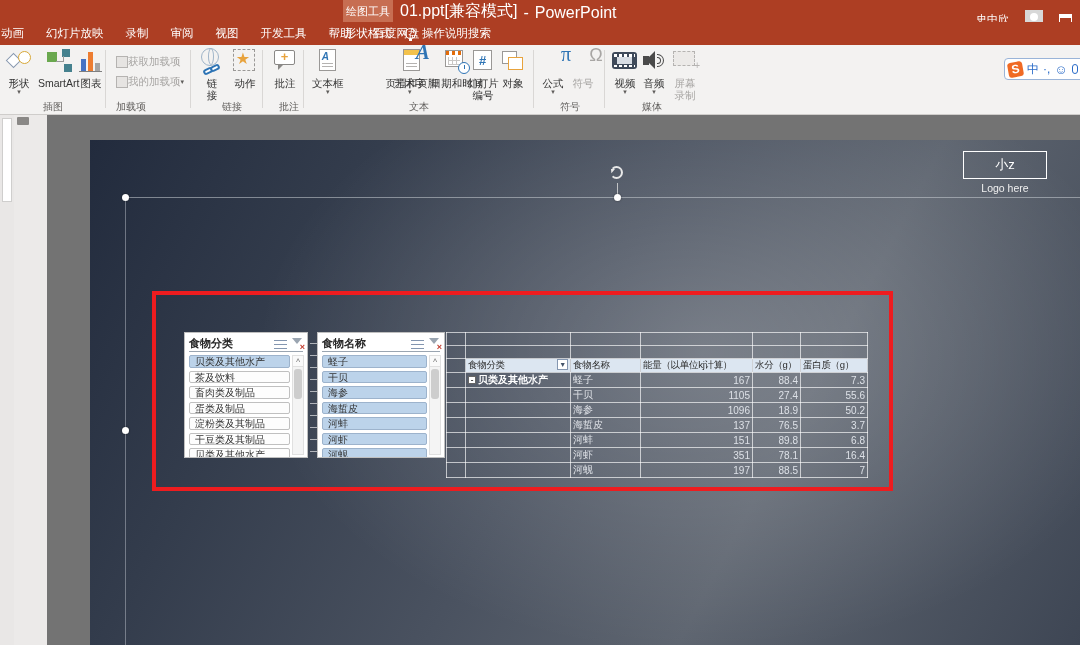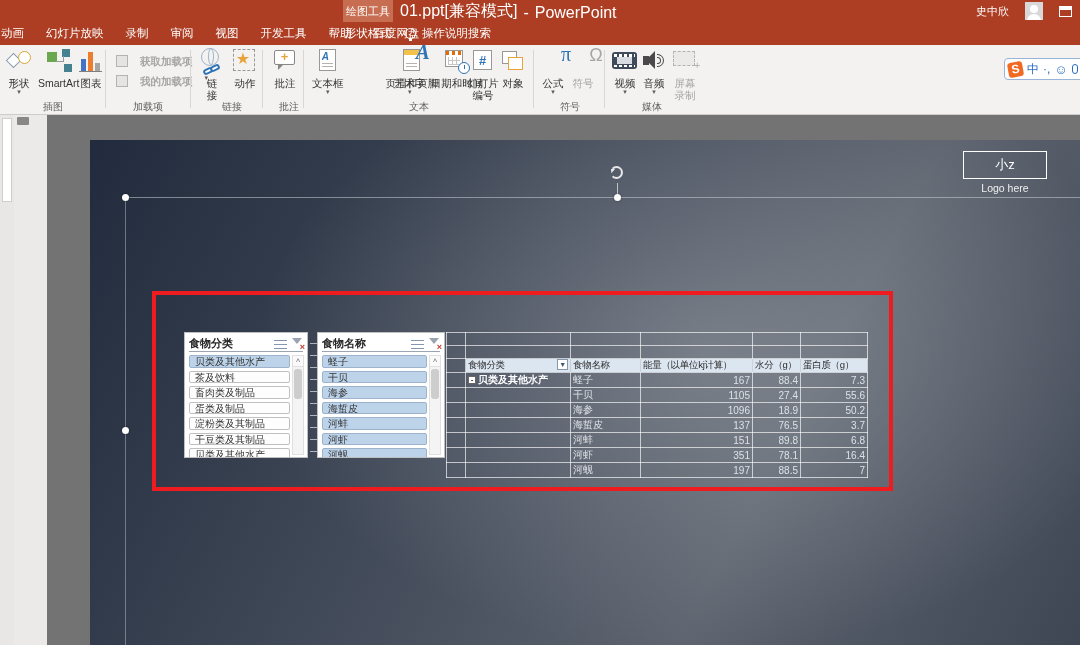--- a/index.html
+++ b/index.html
@@ -5,41 +5,41 @@
   * { margin:0; padding:0; box-sizing:border-box; }
   html,body { width:1080px; height:645px; overflow:hidden; font-family:"Liberation Sans","DejaVu Sans",sans-serif; }
   #app { position:relative; width:1080px; height:645px; background:#737373; overflow:hidden; }
 
   
   .titlebar { position:absolute; left:0; top:0; width:1080px; height:22px; background:#ad3e23; }
   .tabrow   { position:absolute; left:0; top:22px; width:1080px; height:23px; background:#ad3e23; display:flex; align-items:center; }
   .ctx-col  { position:absolute; left:343px; top:0; width:50px; height:45px; background:#c76e52; }
   .ctx-head { position:absolute; left:343px; top:0; width:50px; height:22px; color:#fff; font-size:11px; display:flex; align-items:center; justify-content:center; }
   .doctitle { position:absolute; left:400px; top:0; height:22px; display:flex; align-items:flex-end; color:#fff; font-size:16px; gap:6px; }
-  .userarea { position:absolute; right:8px; top:0; height:22px; display:flex; align-items:center; gap:16px; }
+  .userarea { position:absolute; right:8px; top:8px; height:22px; display:flex; align-items:center; gap:16px; }
   .username { color:#fff; font-size:11px; }
   .avatar { width:18px; height:18px; background:#d8d8d8; position:relative; overflow:hidden; }
   .avatar .head { position:absolute; left:5px; top:3px; width:8px; height:8px; border-radius:50%; background:#fff; }
   .avatar .body { position:absolute; left:2px; top:12px; width:14px; height:9px; border-radius:7px 7px 0 0; background:#fff; }
   .ribbonopt { width:13px; height:11px; border:1px solid #fff; border-top:4px solid #fff; }
   .mtab { color:#fff; font-size:11.5px; padding:0 11px; height:23px; display:flex; align-items:center; }
   .ctx-tab { position:absolute; left:343px; top:22px; width:50px; height:23px; color:#fff; font-size:11.5px; display:flex; align-items:center; justify-content:center; }
   .tellme { position:absolute; left:405px; top:22px; height:23px; display:flex; align-items:center; gap:6px; color:#fff; font-size:11.5px; }
   .bulb { width:11px; height:11px; border:1.4px solid #fff; border-radius:50% 50% 45% 45%; position:relative; }
   .bulb:after { content:""; position:absolute; left:2.5px; bottom:-3px; width:3px; height:2px; background:#fff; }
 
   
   .ribbon { position:absolute; left:0; top:45px; width:1080px; height:70px; background:#f3f2f1; border-bottom:1px solid #cfcdcb; }
   .gsep { position:absolute; top:5px; width:1px; height:58px; background:#d9d7d5; }
   .glabel { position:absolute; top:55px; font-size:10px; color:#605e5c; width:70px; text-align:center; }
   .rbtn { position:absolute; top:3px; display:flex; flex-direction:column; align-items:center; color:#333; font-size:10.5px; text-align:center; line-height:12px; }
   .rbtn .ic { width:26px; height:26px; margin-bottom:3px; position:relative; }
   .dis { color:#a8a6a4 !important; }
   .caret { font-size:7px; color:#5f5d5b; line-height:6px; }
-  .smallbtn { position:absolute; display:flex; align-items:flex-start; gap:12px; font-size:10.5px; color:#a8a6a4;font-weight:bold; }
+  .smallbtn { position:absolute; display:flex; align-items:center; gap:0; font-size:10.5px; color:#a8a6a4; }
   .sq { display:inline-block; width:12px; height:12px; border:1px solid #b5b3b1; background:#e6e4e2; }
 
   
   .ish-d { position:absolute; left:2px; top:7px; width:11px; height:11px; border:1.6px solid #8a9ab0; transform:rotate(45deg); background:#fff; }
   .ish-c { position:absolute; right:1px; top:3px; width:13px; height:13px; border:1.6px solid #d8a838; border-radius:50%; background:#fff; }
   .ism-a { position:absolute; left:1px; top:4px; width:10px; height:10px; background:#6aa84f; }
   .ism-b { position:absolute; right:2px; top:1px; width:8px; height:8px; background:#45818e; }
   .ism-c { position:absolute; right:0; bottom:2px; width:8px; height:8px; background:#45818e; }
   .ism-l { position:absolute; left:10px; top:8px; width:8px; height:6px; border-bottom:1.5px solid #999; border-right:1.5px solid #999; }
   .ich-1 { position:absolute; left:3px; bottom:3px; width:5px; height:12px; background:#4472c4; }
@@ -213,21 +213,21 @@
     <div class="smallbtn" style="left:116px; top:10px;">
       <span class="sq"></span>
       <span>获取加载项</span>
     </div>
     <div class="smallbtn" style="left:116px; top:30px;">
       <span class="sq"></span>
       <span>我的加载项</span>
       <span class="caret">▾</span>
     </div>
     <div class="gsep" style="left:190px;"></div>
-    <div class="glabel" style="left:113px;">加载项</div>
+    <div class="glabel" style="left:96px;">加载项</div>
 
     <div class="rbtn" style="left:198px; width:28px;">
       <span class="ic">
           <span class="iglobe"></span>
           <span class="ichain1"></span>
           <span class="ichain2"></span>
         </span>
       <span style="width:14px; word-break:break-all;">链接</span>
     </div>
     <div class="rbtn" style="left:232px;">

